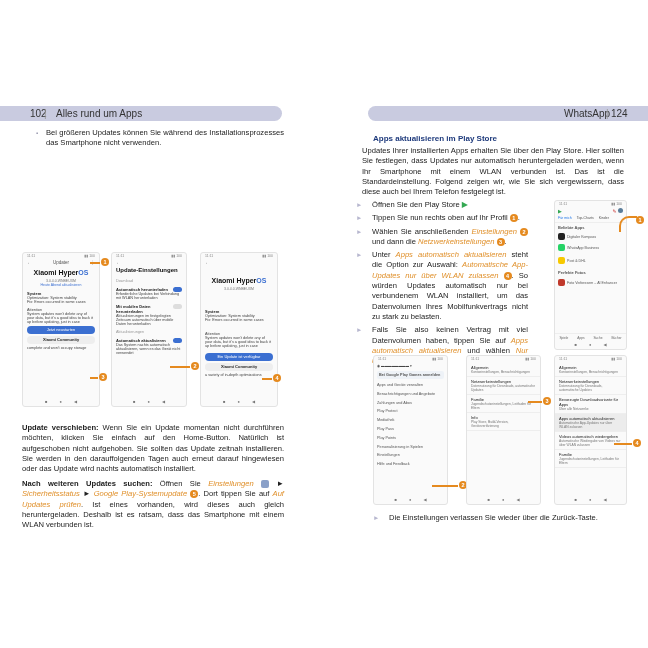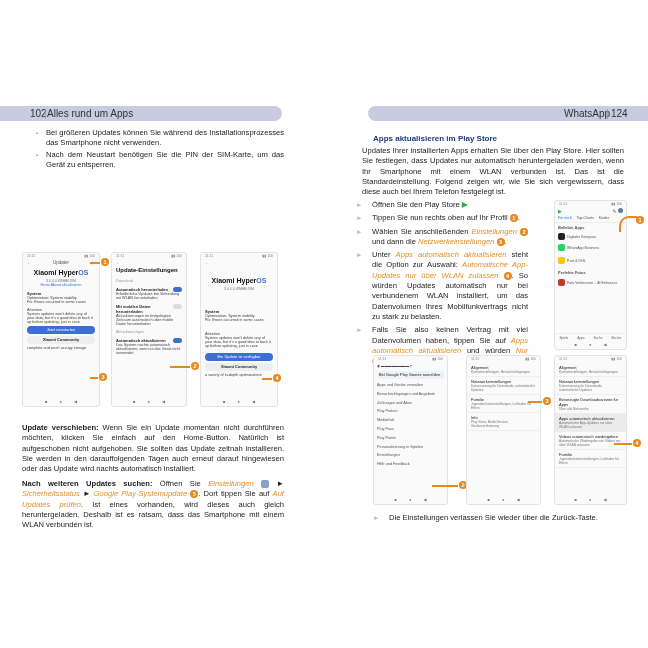--- a/index.html
+++ b/index.html
@@ -42,26 +42,25 @@
 .row.hlrow{background:#ececec}
 .ic{display:inline-block;width:7px;height:7px;border-radius:2px;vertical-align:middle;margin-right:2px}
 </style>
 </head>
 <body>
 
 <div class="page left">
   <div class="band">
     <span style="left:30px">102</span>
     <span style="left:44px;color:#999">|</span>
-    <span style="left:47px">Alles rund um Apps</span>
+    <span style="left:56px">Alles rund um Apps</span>
   </div>
 
   <ul class="body-text bullets" style="left:36px;top:128px;width:248px">
     <li>Bei größeren Updates können Sie während des Installationsprozesses das Smartphone nicht verwenden.</li>
-    <li>Nach dem Neustart benötigen Sie die PIN der SIM-Karte, um das Gerät zu entsperren.</li>
   </ul>
 
 
   <div class="phone" style="left:22px;top:252px;width:78px;height:155px">
     <div class="sb">
         <span>11:11</span>
         <span>▮▮ 100</span>
       </div>
     <div style="font-size:4.5px;padding:0 4px;display:flex;justify-content:space-between">
         <span>←</span>
@@ -174,21 +173,21 @@
 
   <div class="h2" style="position:absolute;left:49px;top:134px">Apps aktualisieren im Play Store</div>
 
   <p class="body-text" style="left:38px;top:146px;width:262px">Updates Ihrer installierten Apps erhalten Sie über den Play Store. Hier sollten Sie festlegen, dass Updates nur automatisch heruntergeladen werden, wenn Ihr Smartphone mit einem WLAN verbunden ist. Das ist die Standardeinstellung. Folgend zeigen wir, wie Sie sich vergewissern, dass diese auch bei Ihrem Telefon festgelegt ist.</p>
 
   <ul class="body-text steps" style="left:32px;top:200px;width:172px">
     <li><span>Öffnen Sie den Play Store</span> <span style="color:#34a853;font-size:8px">▶</span></li>
     <li><span>Tippen Sie nun rechts oben auf Ihr Profil</span> <span class="num">1</span>.</li>
     <li><span>Wählen Sie anschließenden </span><span class="hl">Einstellungen</span> <span class="num">2</span><span> und dann die </span><span class="hl">Netzwerkeinstellungen</span> <span class="num">3</span><span>.</span></li>
     <li><span>Unter </span><span class="hl">Apps automatisch aktualisieren</span><span> steht die Option zur Auswahl: </span><span class="hl">Automatische App-Updates nur über WLAN zulassen</span> <span class="num">4</span><span>. So würden Updates automatisch nur bei verbundenem WLAN installiert, um das Datenvolumen Ihres Mobilfunkvertrags nicht zu stark zu belasten.</span></li>
-    <li><span>Falls Sie also keinen Vertrag mit viel Datenvolumen haben, tippen Sie auf </span><span class="hl">Apps automatisch aktualisieren</span><span> und würden </span><span class="hl">Nur über WLAN</span><span> aus.</span></li>
+    <li><span>Falls Sie also keinen Vertrag mit viel Datenvolumen haben, tippen Sie auf </span><span class="hl">Apps automatisch aktualisieren</span><span> und wählen </span><span class="hl">Nur über WLAN</span><span> aus.</span></li>
   </ul>
 
   <div class="phone" style="left:230px;top:200px;width:73px;height:150px">
     <div class="sb">
         <span>11:11</span>
         <span>▮▮ 100</span>
       </div>
     <div style="padding:0 3px;display:flex;justify-content:space-between;font-size:5px">
         <span style="color:#34a853">▶</span>
         <span><span style="color:#c33">✎</span> <span style="display:inline-block;width:5px;height:5px;border-radius:50%;background:#5a7d9a"></span></span>

